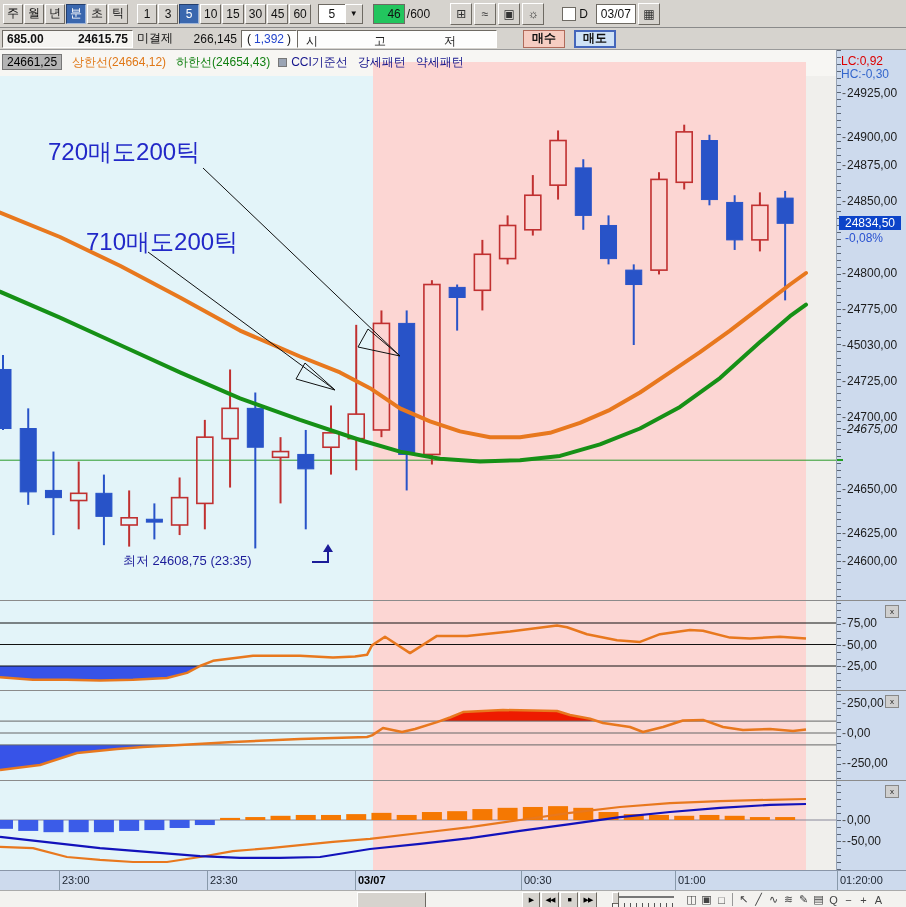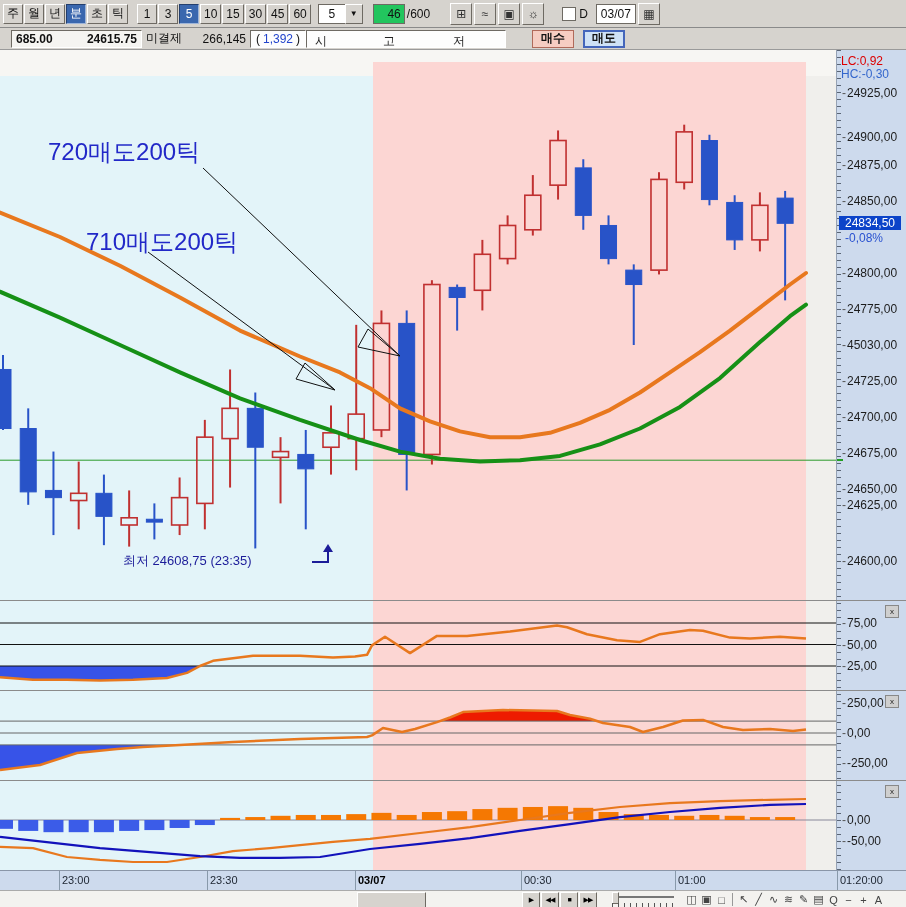--- a/index.html
+++ b/index.html
@@ -17,21 +17,21 @@
   .gap8{margin-left:8px;} .gap16{margin-left:16px;} .gap20{margin-left:20px;}
   #combo{display:flex;margin-left:6px;height:20px;box-sizing:border-box;}
   #combo .val{width:26px;background:#fff;border:1px solid #6e6a63;border-right:none;display:flex;align-items:center;justify-content:center;}
   #combo .arr{width:16px;display:flex;align-items:center;justify-content:center;font-size:8px;}
   #countbox{width:32px;height:20px;background:#22c55e;border:1px solid #6e6a63;display:flex;align-items:center;justify-content:flex-end;padding-right:3px;box-sizing:border-box;margin-left:10px;}
   #datebox{width:40px;height:20px;background:#fff;border:1px solid #6e6a63;display:flex;align-items:center;justify-content:center;box-sizing:border-box;margin-left:8px;}
   .icbtn{width:20px;height:20px;margin-right:2px;display:flex;align-items:center;justify-content:center;font-size:12px;color:#333;}
   #dchk{width:12px;height:12px;background:#fff;border:1px solid #6e6a63;margin-right:3px;}
   
   #infobar{position:absolute;left:0;top:28px;width:906px;height:22px;border-bottom:1px solid #9a9a9a;
-           display:flex;align-items:center;padding-left:11px;box-sizing:border-box;}
+           display:flex;align-items:center;padding-left:2px;box-sizing:border-box;}
   .ibox{height:18px;display:flex;align-items:center;box-sizing:border-box;}
   #pricebox{width:131px;background:#f5f4f1;justify-content:space-between;padding:0 4px;font-weight:bold;}
   #oibox{width:108px;padding:0 4px;justify-content:space-between;}
   #parenbox{width:56px;background:#fdfdfd;justify-content:center;}
   #ohlbox{width:200px;background:#fdfdfd;padding:0 6px;position:relative;}
   #ohlbox .lbl{position:absolute;top:2px;color:#222;}
   .tradebtn{height:18px;width:42px;display:flex;align-items:center;justify-content:center;font-weight:bold;box-sizing:border-box;}
   #buybtn{margin-left:26px;background:#f6cdc2;border:1px solid #b06a5a;}
   #sellbtn{margin-left:9px;background:#cfe2f6;border:2px solid #4466bb;}
   .blue{color:#2244cc;}
@@ -409,41 +409,50 @@
         <rect x="749.9" y="37.06" width="20" height="2.9399999999999977" fill="#f57802"></rect>
         <rect x="775.13" y="37.06" width="20" height="2.9399999999999977" fill="#f57802"></rect>
         <path d="M0,66.9 L33,68.1 L67,77.0 L100,79.9 L133,82.0 L167,82.0 L200,77.0 L233,71.1 L270,68.1 L300,65.2 L333,61.8 L370,58.9 L420,53.0 L470,47.1 L520,40.0 L570,32.9 L620,27.0 L670,23.2 L720,21.1 L770,19.8 L806,19.0" fill="none" stroke="#e8781e" stroke-width="2.2" stroke-linejoin="round"></path>
         <path d="M0,56.8 L100,68.1 L200,76.1 L240,77.8 L280,77.8 L320,77.0 L370,69.0 L420,63.9 L470,58.1 L520,50.9 L570,44.2 L620,37.1 L670,32.0 L720,27.8 L770,24.9 L806,24.0" fill="none" stroke="#1212bb" stroke-width="2.2" stroke-linejoin="round"></path>
       </svg>
 
     <div class="hsep" style="top:550px;"></div>
     <div class="hsep" style="top:640px;"></div>
     <div class="hsep" style="top:730px;"></div>
 
+    <div id="legend">
+      <span id="legend-val">24661,25</span>
+      <span class="lg-upper">상한선(24664,12)</span>
+      <span class="lg-lower">하한선(24654,43)</span>
+      <span class="lg-sq"></span>
+      <span class="lg-navy">CCI기준선</span>
+      <span class="lg-navy">강세패턴</span>
+      <span class="lg-navy">약세패턴</span>
+    </div>
 
     <div id="axis">
       <div class="ticks"></div>
       <div id="lc">LC:0,92</div>
       <div id="hc">HC:-0,30</div>
       <div id="badge">24834,50</div>
       <div id="pct">-0,08%</div>
       <div class="greendash"></div>
       <div id="axis-labels">
           <div class="plabel" style="top: 36px;">24925,00</div>
           <div class="plabel" style="top: 80px;">24900,00</div>
           <div class="plabel" style="top: 108px;">24875,00</div>
           <div class="plabel" style="top: 144px;">24850,00</div>
           <div class="plabel" style="top: 216px;">24800,00</div>
           <div class="plabel" style="top: 252px;">24775,00</div>
           <div class="plabel" style="top: 288px;">45030,00</div>
           <div class="plabel" style="top: 324px;">24725,00</div>
           <div class="plabel" style="top: 360px;">24700,00</div>
-          <div class="plabel" style="top: 396px;">24675,00</div>
+          <div class="plabel" style="top: 372px; font-style: italic;">24675,00</div>
           <div class="plabel" style="top: 432px;">24650,00</div>
-          <div class="plabel" style="top: 448px;">24625,00</div>
+          <div class="plabel" style="top: 476px;">24625,00</div>
           <div class="plabel" style="top: 504px;">24600,00</div>
           <div class="plabel" style="top: 566px;">75,00</div>
           <div class="plabel" style="top: 587.5px;">50,00</div>
           <div class="plabel" style="top: 609px;">25,00</div>
           <div class="plabel" style="top: 646.25px;">250,00</div>
           <div class="plabel" style="top: 676px;">0,00</div>
           <div class="plabel" style="top: 705.75px;">-250,00</div>
           <div class="plabel" style="top: 763px;">0,00</div>
           <div class="plabel" style="top: 784px;">-50,00</div>
         </div>

